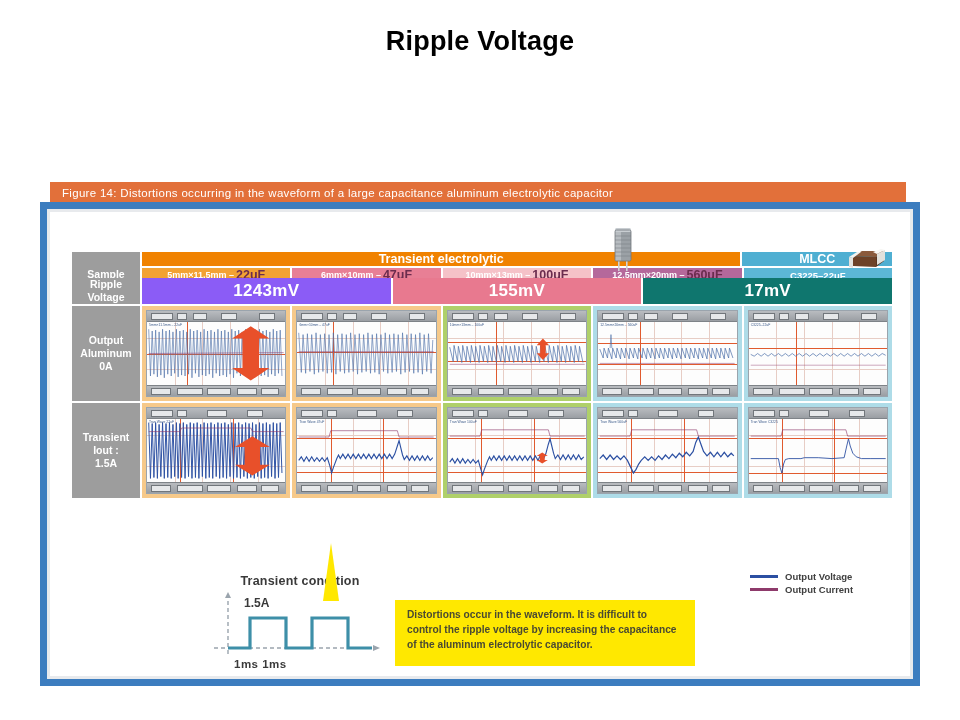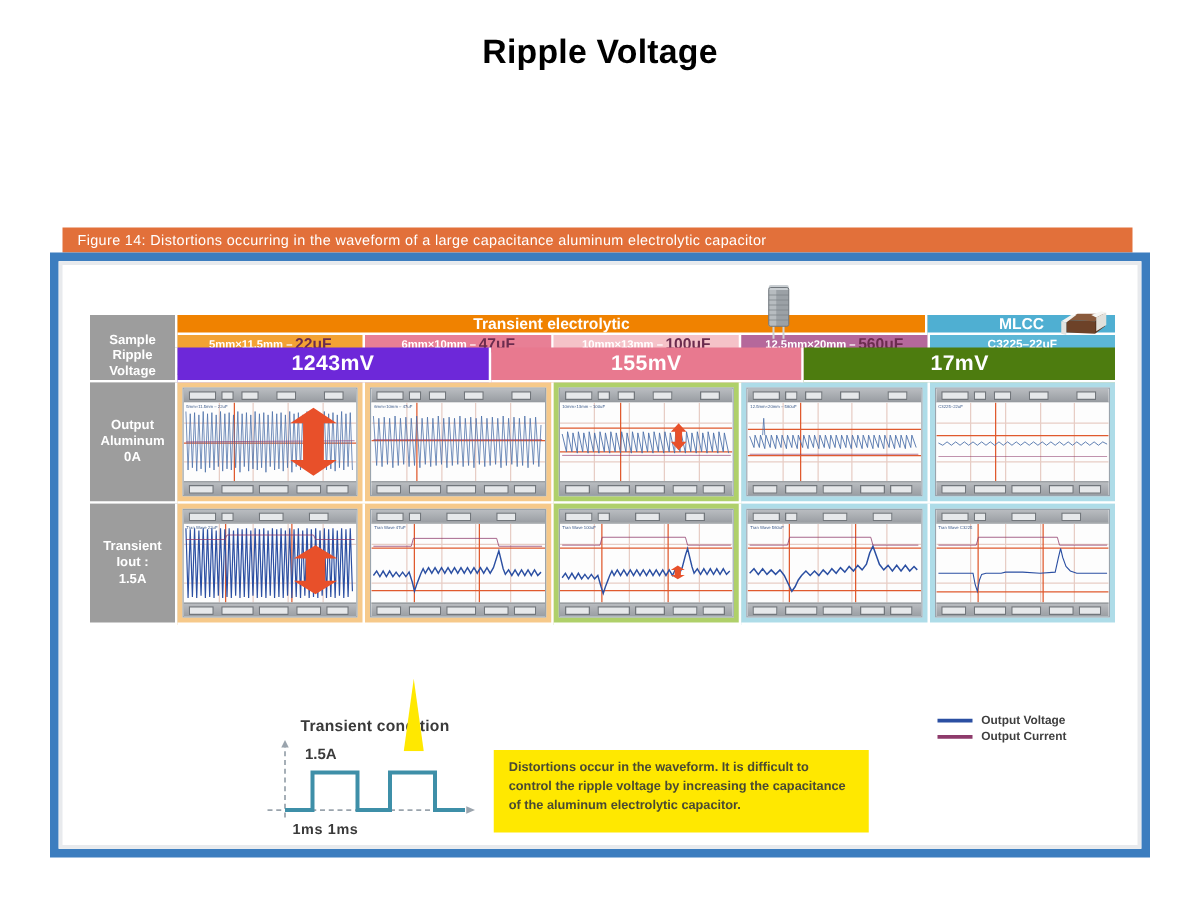--- a/index.html
+++ b/index.html
@@ -258,21 +258,21 @@
 <div id="figure-frame">
 
   <div id="caption-bar">Figure 14: Distortions occurring in the waveform of a large capacitance aluminum electrolytic capacitor</div>
 
   <div id="frame-border">
     <div id="frame-inner">
 
       <div id="comparison-table">
 
         <div class="table-row" id="group-header-row">
-          <div class="row-label" style="height:48px;border-bottom:6px solid #000000;align-items:center">Sample</div>
+          <div class="row-label" style="height:48px;border-bottom:2px solid #000000;align-items:center">Sample</div>
           <div class="cells" style="flex-direction:column">
             <div style="display:flex;height:26px;width:100%">
               <div class="group-cell" id="group-alu">
                 <span>Transient electrolytic</span>
 
                 <svg id="alu-cap-icon" viewBox="0 0 22 46">
                   <rect x="6" y="34" width="1.6" height="11" fill="#cfd3d6"></rect>
                   <rect x="14" y="34" width="1.6" height="11" fill="#cfd3d6"></rect>
                   <rect x="3" y="4" width="16" height="31" rx="1.5" fill="#9ba1a6"></rect>
                   <rect x="3" y="4" width="6" height="31" fill="#b7bcc0"></rect>
@@ -326,23 +326,23 @@
             </div>
           </div>
         </div>
 
         <div class="table-row" id="ripple-row">
           <div class="row-label" style="height:28px">
             <span style="white-space:pre-line">Ripple
 Voltage</span>
           </div>
           <div class="cells">
-            <div class="ripple-cell" style="background:#6d28d9">1243mV</div>
+            <div class="ripple-cell" style="background:#8b5cf6">1243mV</div>
             <div class="ripple-cell" style="background:#E8798F">155mV</div>
-            <div class="ripple-cell" style="background:#4d7c0f">17mV</div>
+            <div class="ripple-cell" style="background:#0f766e">17mV</div>
           </div>
         </div>
 
         <div class="table-row scope-row">
           <div class="row-label" style="height:97px">
             <span style="white-space:pre-line">Output
 Aluminum
 0A</span>
           </div>
           <div class="cells">

